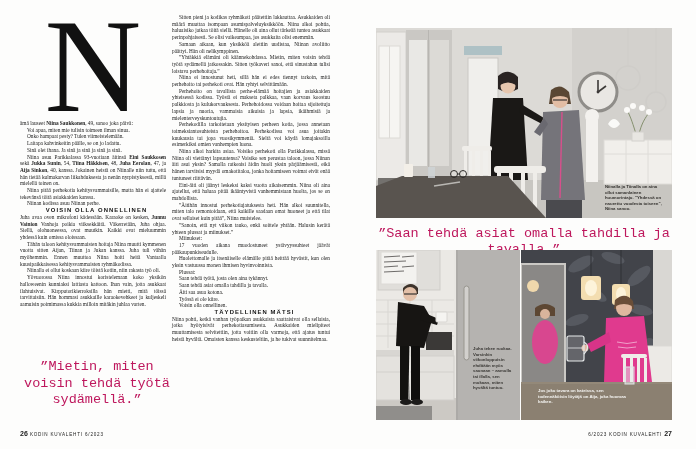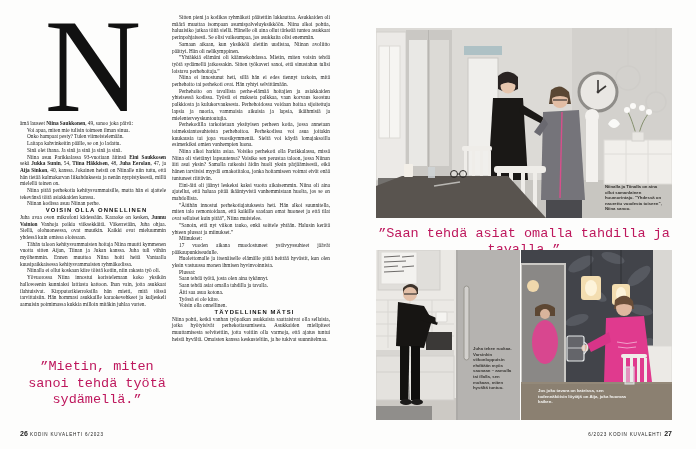--- a/index.html
+++ b/index.html
@@ -57,21 +57,21 @@
         </div>
       <p class="subhead">VOISIN OLLA ONNELLINEN</p>
       <div class="first-flush">
           <p><span>Juha avaa oven mikrofoni kädessään. Karaoke on kesken, </span><span class="b">Junnu Vainion</span><span> Vanhoja poikia viiksekkäitä. Väkerretään, Juha ohjaa. Siellä, olohuoneessa, ovat muutkin. Kaikki ovat mieluummin yhdessä kuin omissa oloissaan.</span></p>
           <p>Tähän taloon kehitysvammaisten hoitaja Niina muutti kymmenen vuotta sitten Aijan, Tiinan ja Jukan kanssa. Juha tuli vähän myöhemmin. Ennen muuttoa Niina hoiti heitä Vantaalla kuusipaikkaisessa kehitysvammaisten ryhmäkodissa.</p>
           <p>Niinalla ei ollut koskaan kiire töistä kotiin, niin rakasta työ oli.</p>
           <p>Yövuorossa Niina innostui koristelemaan koko yksikön halloweenin kunniaksi lattiasta kattoon. Ihan vain, jotta asukkaat ilahtuisivat. Kirpputorikierroksilla hän mietti, mitä töissä tarvittaisiin. Hän hommasi asukkaille karaokevehkeet ja kuljeskeli aamuisin poimimassa kukkia milloin mitäkin juhlaa varten.</p>
         </div>
     </div>
 
-    <div class="pullquote pq-left abs">”Mietin, miten sanoi tehdä työtä sydämellä.”</div>
+    <div class="pullquote pq-left abs">”Mietin, miten voisin tehdä työtä sydämellä.”</div>
 
     <div class="col" style="left:172px;top:14px;width:158px;">
       <div>
           <p>Sitten pieni ja kodikas ryhmäkoti päätettiin lakkauttaa. Asukkaiden oli määrä muuttaa isompaan asumispalveluyksikköön. Niina alkoi pohtia, haluaisiko jatkaa töitä siellä. Hänelle oli aina ollut tärkeää tuntea asukkaat perinpohjaisesti. Se olisi vaikeampaa, jos asukkaita olisi enemmän.</p>
           <p>Samaan aikaan, kun yksikköä alettiin uudistaa, Niinan avoliitto päättyi. Hän oli nelikymppinen.</p>
           <p>”Yhtäkkiä elämäni oli käännekohdassa. Mietin, miten voisin tehdä työtä sydämellä jatkossakin. Sitten työkaveri sanoi, että sinustahan tulisi loistava perhehoitaja.”</p>
           <p>Niina ei innostunut heti, sillä hän ei edes tiennyt tarkoin, mitä perhehoito tai perhekoti ovat. Hän ryhtyi selvittämään.</p>
           <p>Perhehoito on tavallista perhe-elämää hoitajien ja asiakkaiden yhteisessä kodissa. Työstä ei makseta palkkaa, vaan korvaus koostuu palkkiosta ja kulukorvauksesta. Perhehoidossa voidaan hoitaa sijoitettuja lapsia ja nuoria, vammaisia aikuisia ja lapsia, ikäihmisiä ja mielenterveyskuntoutujia.</p>
           <p>Perhekodilla tarkoitetaan yksityisen perheen kotia, jossa annetaan toimeksiantosuhteista perhehoitoa. Perhekodissa voi asua joitakin kuukausia tai jopa vuosikymmeniä. Sieltä voi käydä lomajaksoilla esimerkiksi omien vanhempien luona.</p>
           <p>Niina alkoi harkita asiaa. Voisiko perhekoti olla Parikkalassa, missä Niina oli viettänyt lapsuutensa? Voisiko sen perustaa taloon, jossa Niinan äiti asui yksin? Samalla ratkeaisi äidin huoli yksin pärjäämisestä, eikä hänen tarvitsisi myydä omakotitaloa, jonka hoitamiseen voimat eivät enää tuntuneet riittävän.</p>

